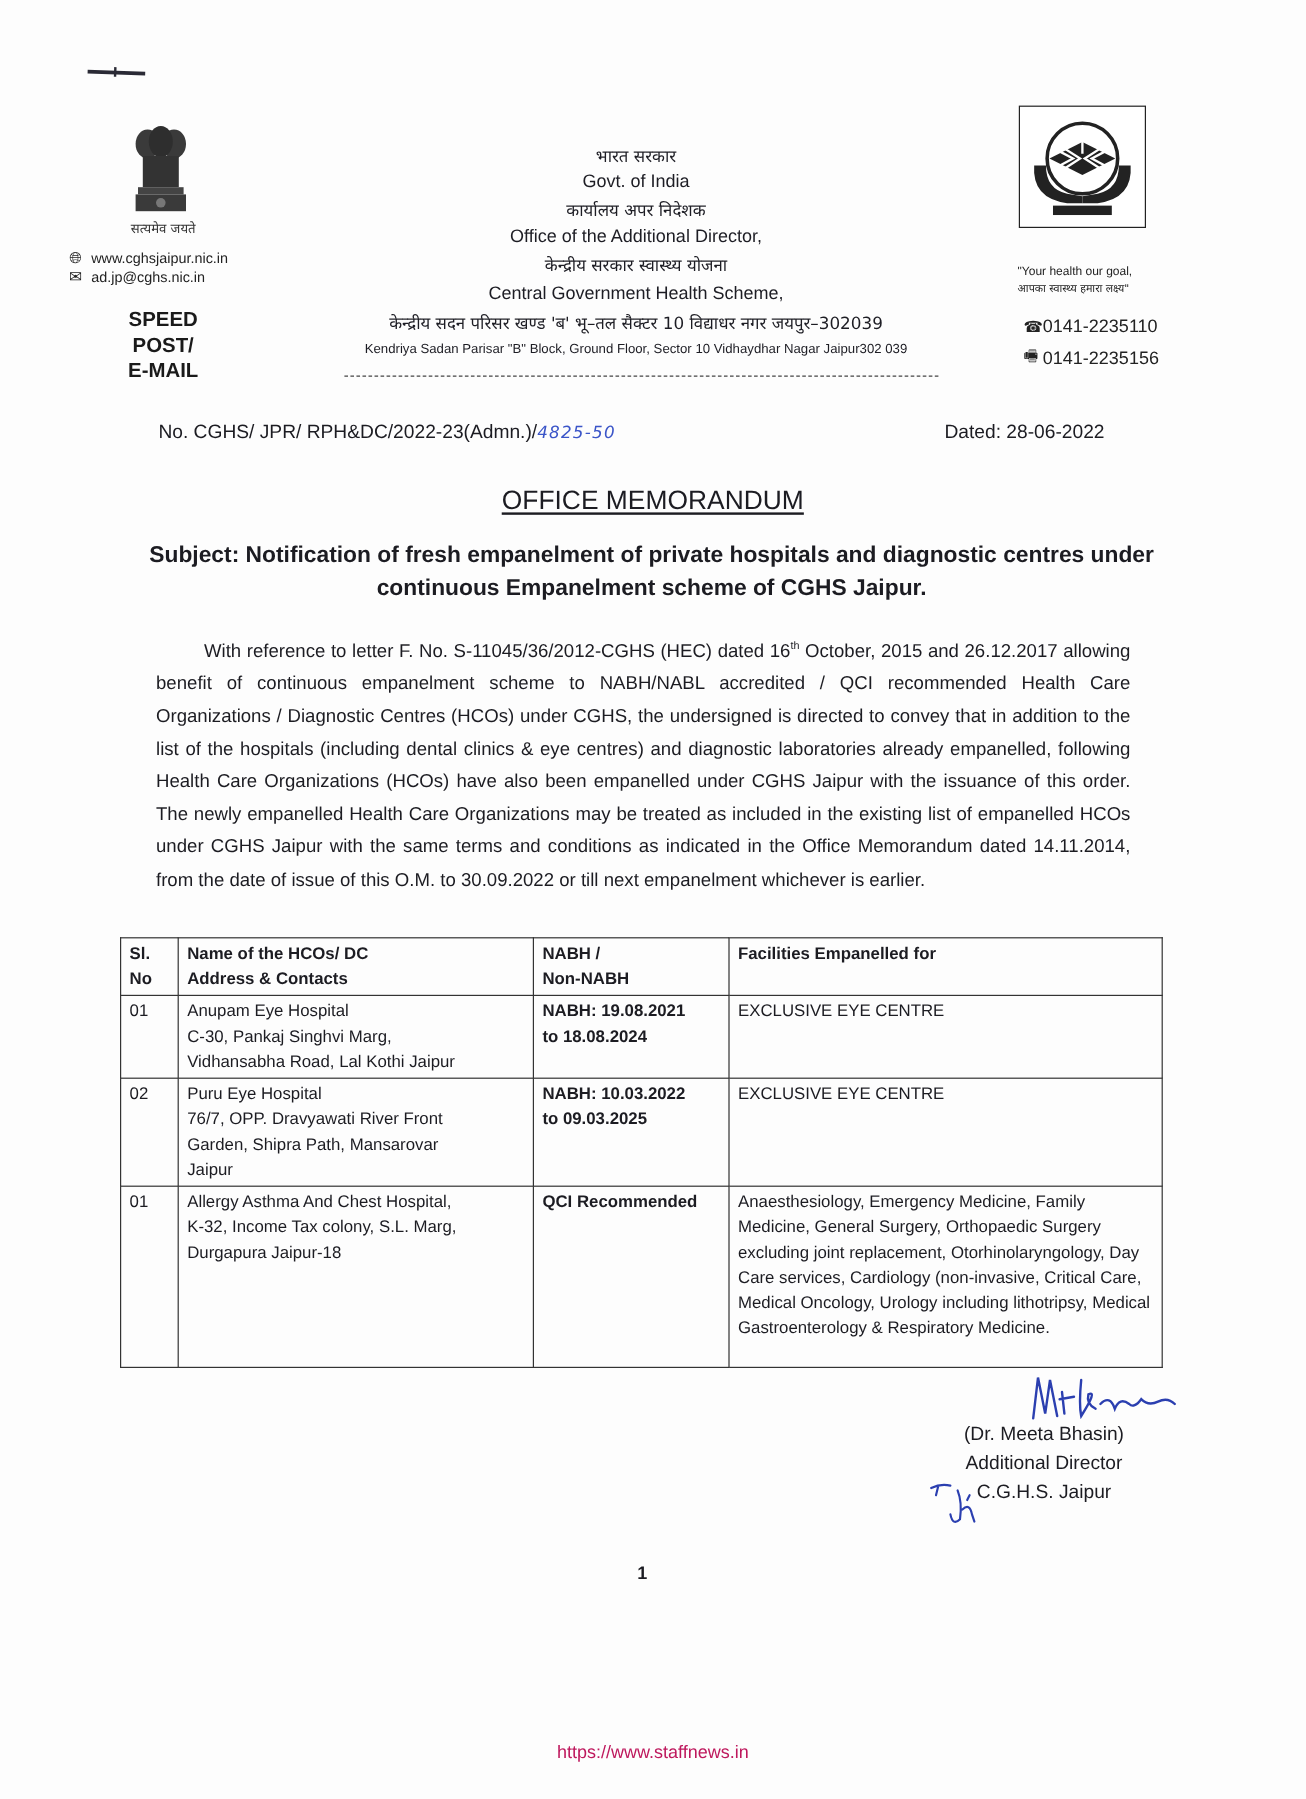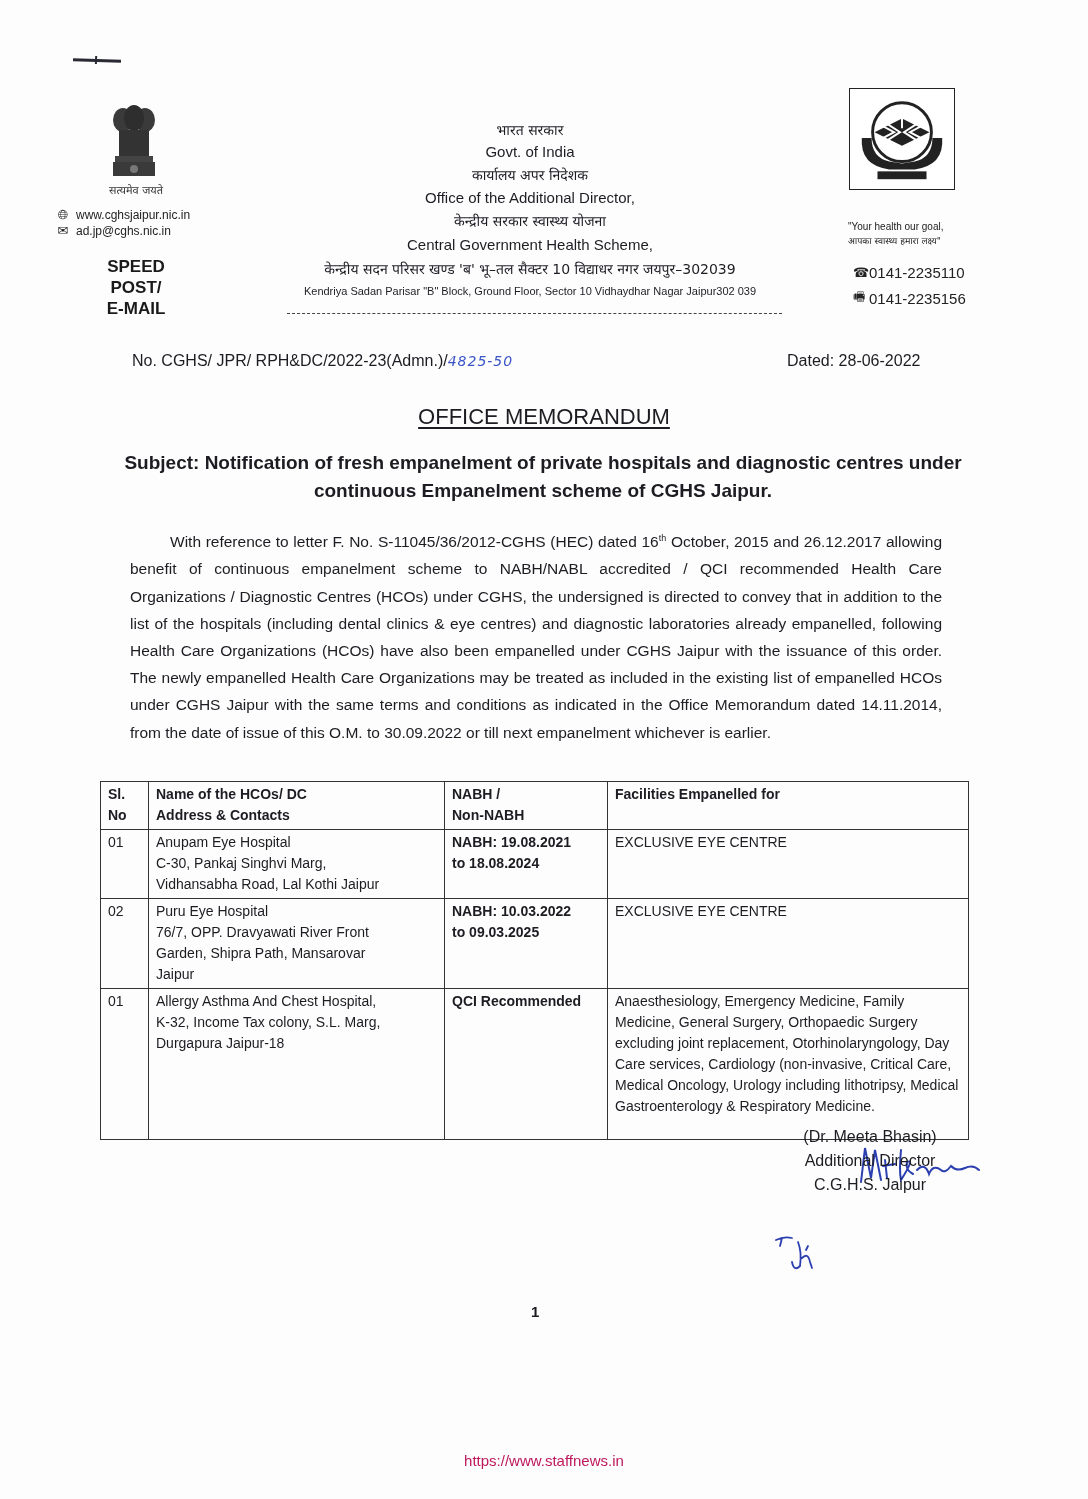--- a/index.html
+++ b/index.html
@@ -50,21 +50,21 @@
   table.hco { position:absolute; left:100px; top:781px; width:869px; border-collapse:collapse; font-size:14px; line-height:21px; }
   table.hco td, table.hco th { border:1.5px solid #333; vertical-align:top; padding:2px 7px 3px 7px; text-align:left; }
   table.hco th { font-weight:bold; }
   .c1 { width:33px; } .c2 { width:281px; } .c3 { width:148px; }
   .bold { font-weight:bold; }
   .just { text-align:justify; text-align-last:auto; }
   tr.h0 { height:42px; } tr.r1 { height:69px; } tr.r2 { height:85px; } tr.r3 { height:151px; }
 
   
   .sig { left:855px; top:1140px; width:140px; height:46px; }
-  .signer { left:790px; top:1125px; font-size:16px; line-height:24px; text-align:center; width:160px; }
+  .signer { left:790px; top:1184px; font-size:16px; line-height:24px; text-align:center; width:160px; }
   .stamp { left:772px; top:1232px; width:60px; height:44px; }
   .page-no { left:531px; top:1303px; font-size:15px; font-weight:bold; }
   .footer-url { left:0; width:1088px; top:1452px; text-align:center; font-size:15px; color:#be185d; }
 </style>
 </head>
 <body>
 
 <div class="abs dash-mark"></div>
 
 <svg class="abs emblem" viewBox="0 0 58 80">

